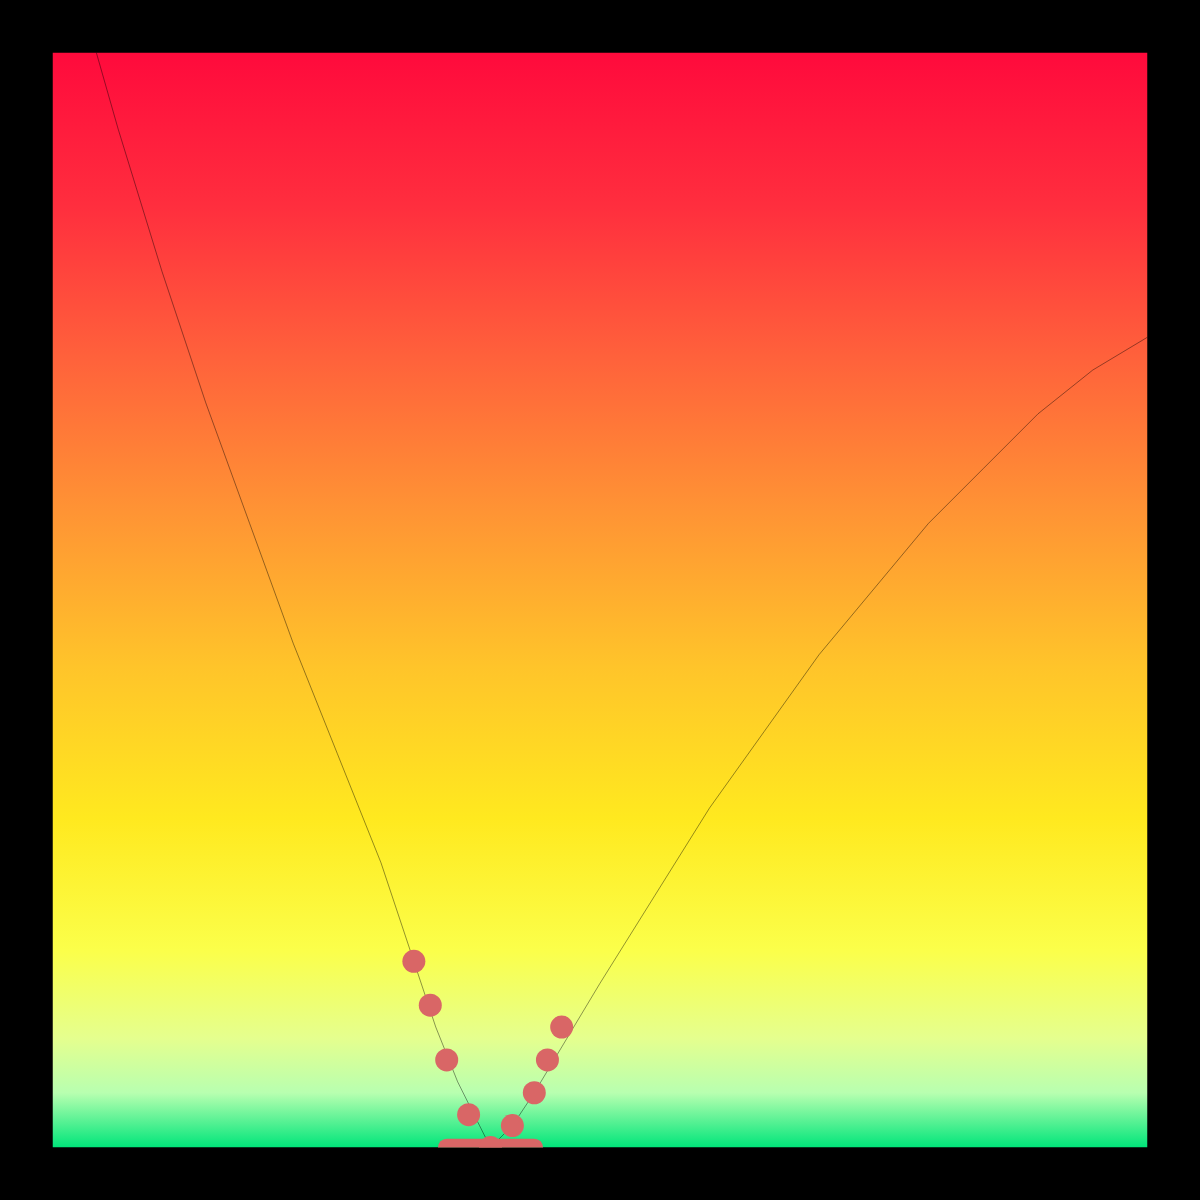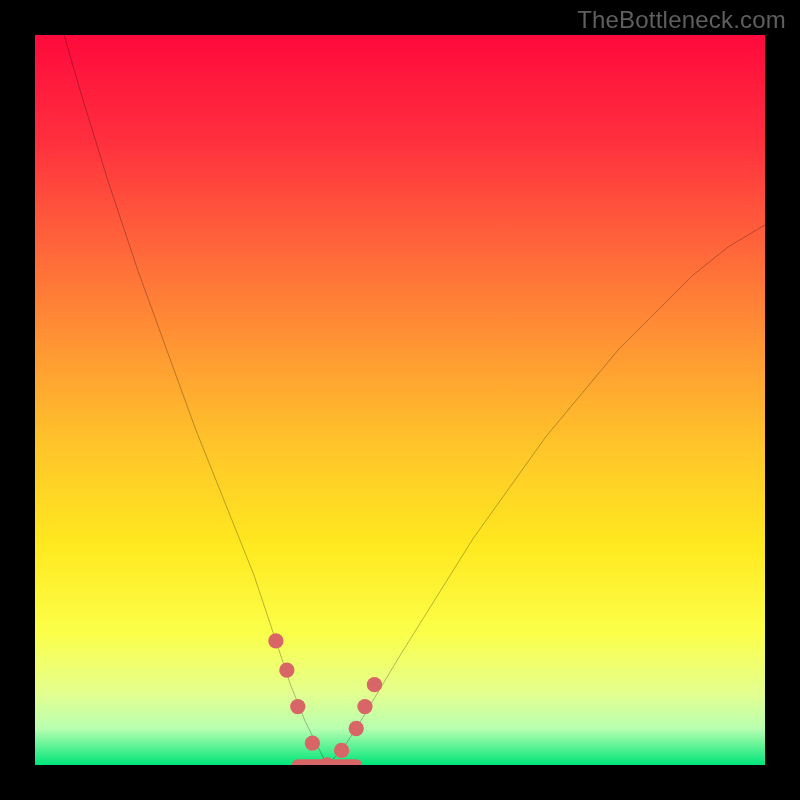--- a/index.html
+++ b/index.html
@@ -33,21 +33,20 @@
     font-weight: 500;
     letter-spacing: 0.2px;
     font-family: Arial, Helvetica, sans-serif;
   }
 </style>
 </head>
 <body>
 
 <div class="frame">
 
-  <div class="watermark">TheBottleneck.com</div>
 
   <svg class="plot" viewBox="0 0 100 100" preserveAspectRatio="none">
     <defs>
       <linearGradient id="bg-grad" x1="0" y1="0" x2="0" y2="1">
 
       <stop offset="0%" stop-color="#ff0a3c"></stop>
           <stop offset="14.000000000000002%" stop-color="#ff2e3e"></stop>
           <stop offset="28.000000000000004%" stop-color="#ff623b"></stop>
           <stop offset="42%" stop-color="#ff9434"></stop>
           <stop offset="56.00000000000001%" stop-color="#ffc42a"></stop>

